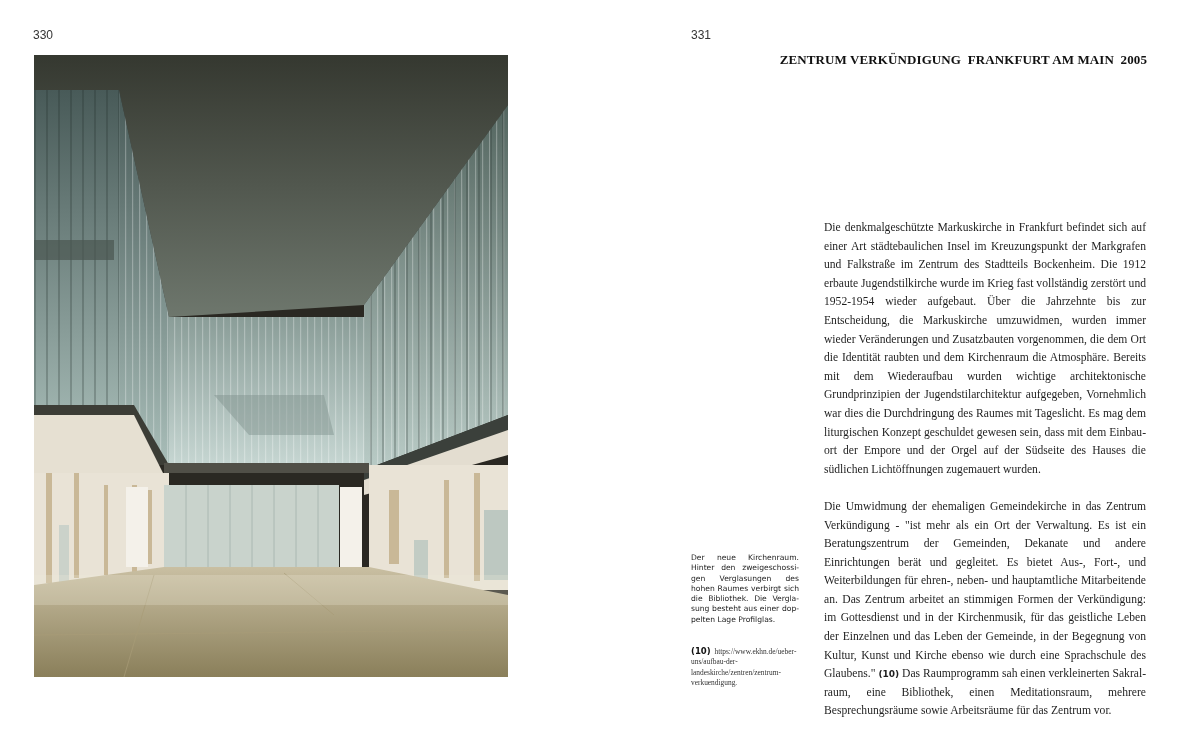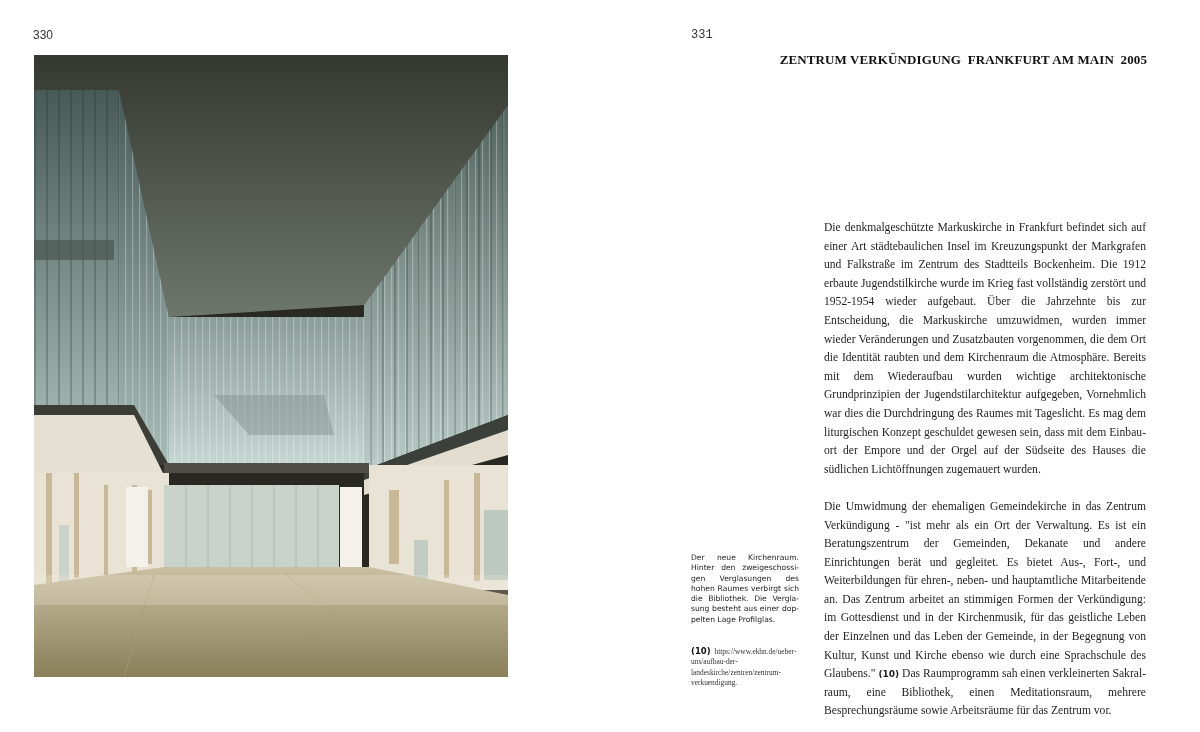--- a/index.html
+++ b/index.html
@@ -2,21 +2,21 @@
 <html><head>
 <meta charset="utf-8">
 <style>
   html, body { margin: 0; padding: 0; }
   body {
     width: 1200px; height: 732px; background: #ffffff; position: relative; overflow: hidden;
     font-family: "Liberation Serif", serif; color: #1e1e1e;
   }
   .folio { position: absolute; top: 28px; font-family: "Liberation Sans", sans-serif; font-size: 12px; color: #333; }
   #folio-left { left: 33px; }
-  #folio-right { left: 691px; font-family: Liberation Mono, monospace; }
+  #folio-right { left: 691px; }
 
   .title {
     position: absolute; top: 52px; right: 53px;
     font-family: Liberation Serif, serif; font-weight: bold; font-size: 13px;
     letter-spacing: 0.1px; color: #111; white-space: pre;
   }
 
   
   .photo {
     position: absolute; left: 34px; top: 55px; width: 474px; height: 622px; overflow: hidden;

